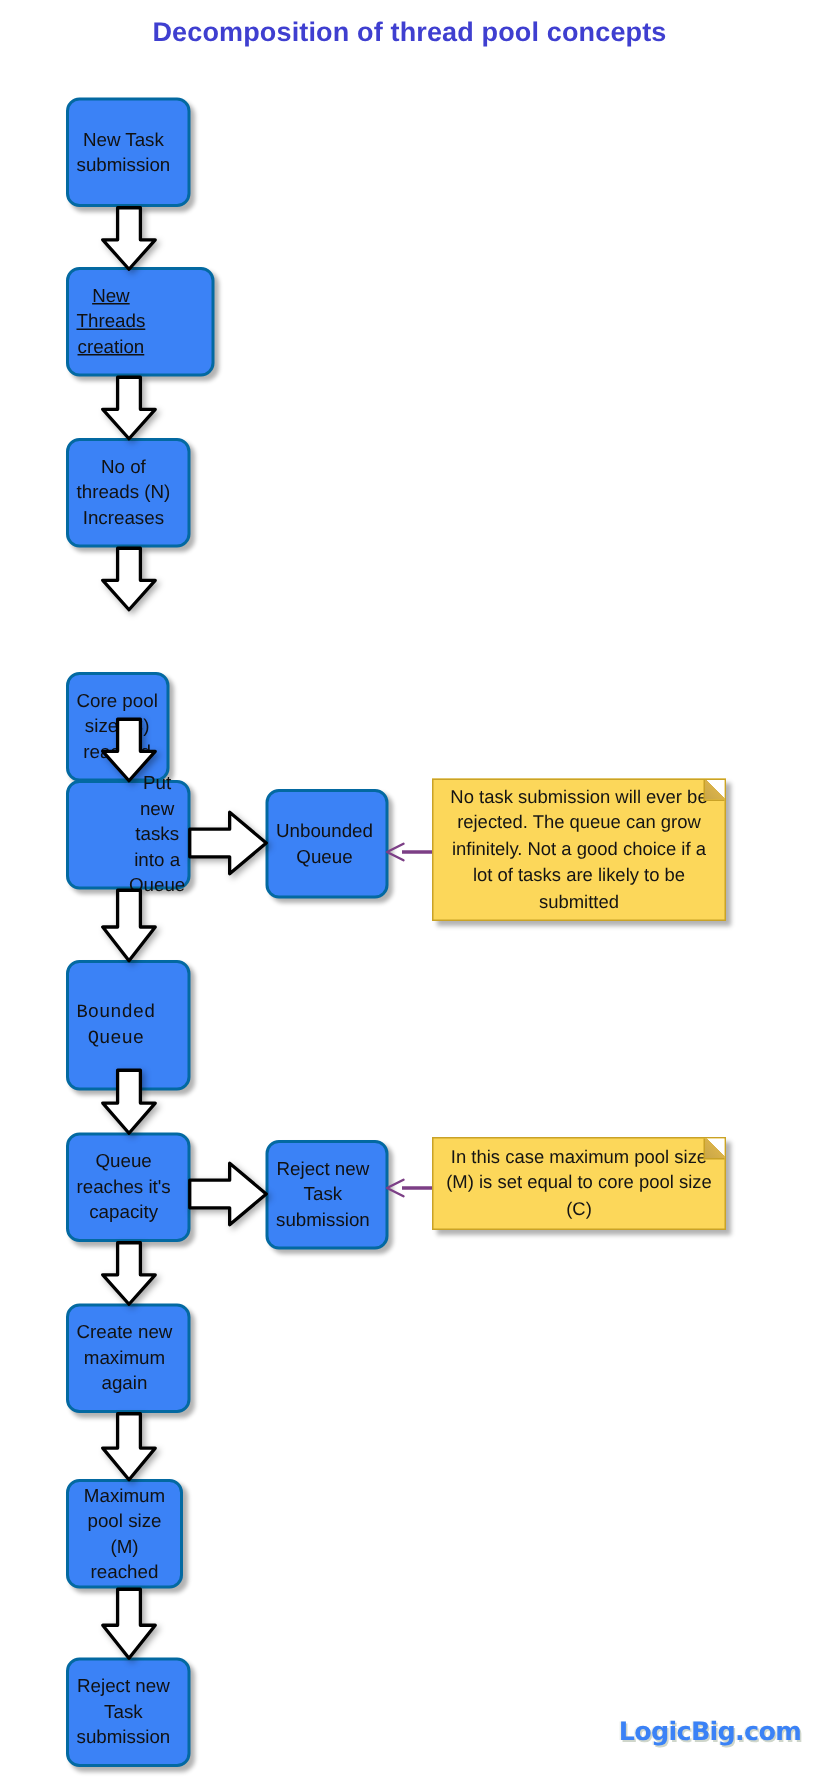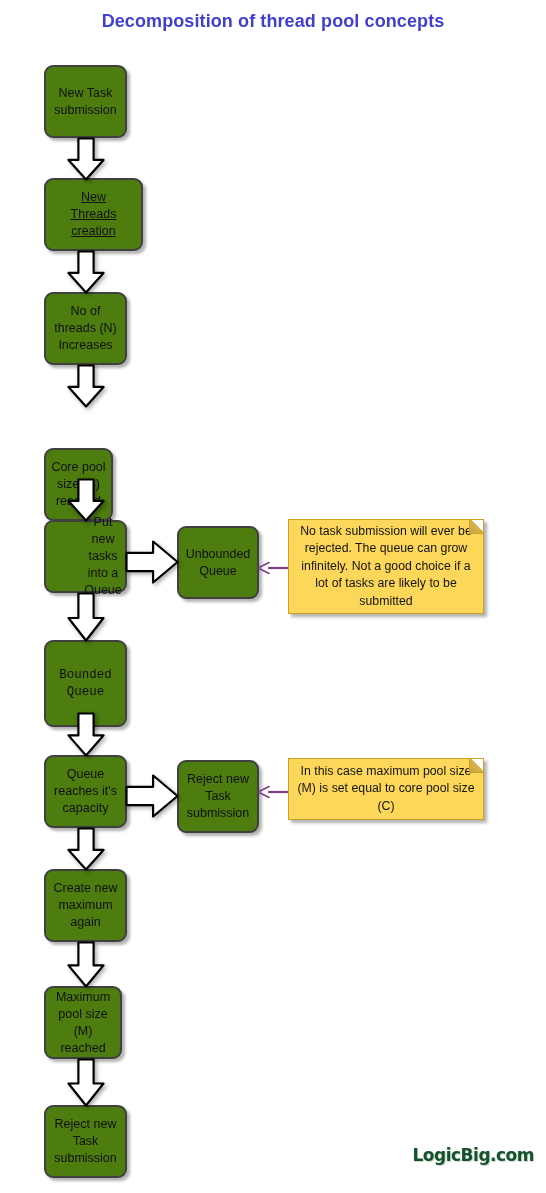--- a/index.html
+++ b/index.html
@@ -32,27 +32,27 @@
     font-weight: bold;
     color: #3f3fd0;
     letter-spacing: 0.1px;
     font-family: "Liberation Sans", sans-serif;
   }
 
   
   .node {
     position: absolute;
     box-sizing: border-box;
-    background: #4d7c0f;
-    border: 2px solid #404040;
+    background: #3b82f6;
+    border: 2px solid #0369a1;
     border-radius: 9px;
     box-shadow: 3px 3px 3px rgba(0,0,0,0.30);
     display: flex;
     align-items: center;
-    justify-content: center;
+    justify-content: flex-start;
     text-align: center;
     color: #111111;
     font-size: 12.5px;
     line-height: 17px;
     padding: 2px 5px;
     white-space: pre-line;
   }
 
   
   .note {
@@ -97,21 +97,21 @@
 
   
   .logo {
     position: absolute;
     right: 12px;
     bottom: 28px;
     font-family: "DejaVu Sans", sans-serif;
     font-size: 17px;
     font-weight: bold;
     letter-spacing: -0.5px;
-    color: #14532d;
+    color: #3b82f6;
     text-shadow: 1px 1px 0 #cfd6cb, -1px 0 0 #eef1ec;
     -webkit-font-smoothing: none;
     user-select: none;
   }
 </style>
 </head>
 <body>
 
 <div id="diagram">
 

